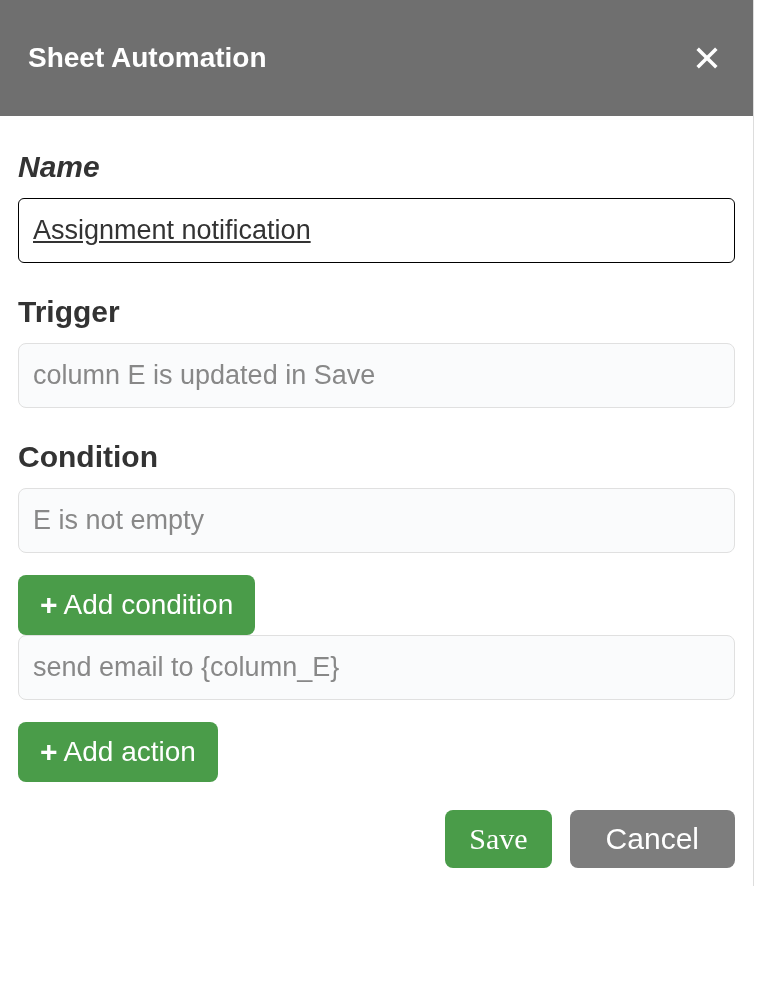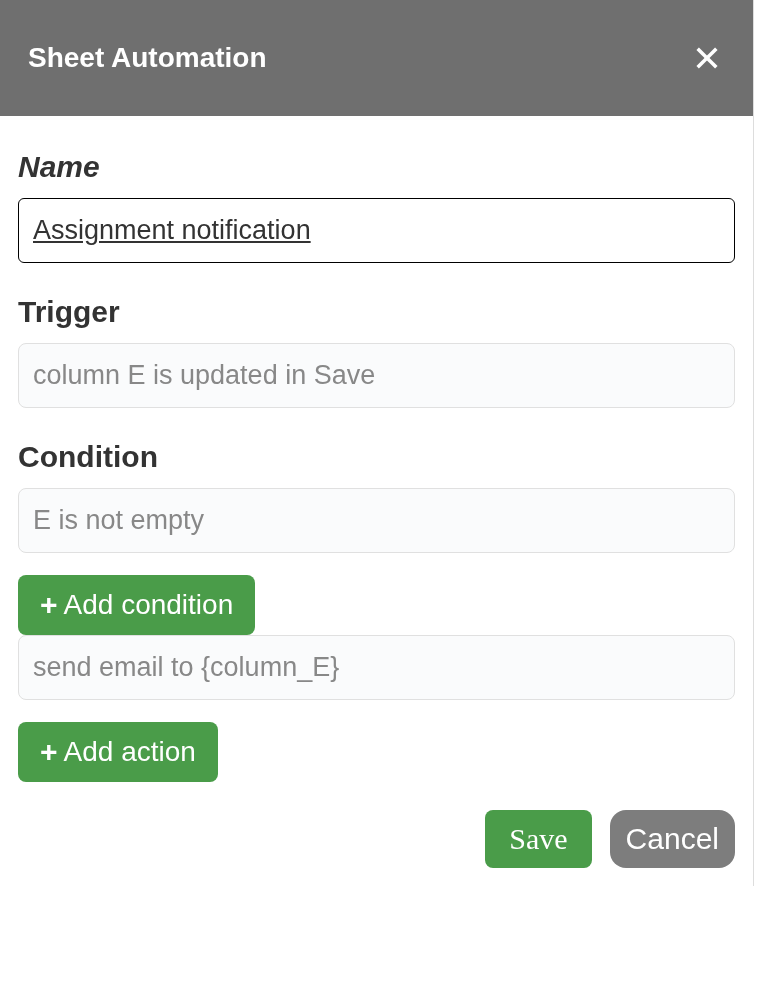--- a/index.html
+++ b/index.html
@@ -113,22 +113,22 @@
       border-radius: 8px;
       padding: 12px 24px;
       font-size: 30px;
       cursor: pointer;
       font-family: Liberation Serif, serif;
     }
     .cancel-btn {
       background: #7d7d7d;
       color: #ffffff;
       border: none;
-      border-radius: 16px;
-      padding: 12px 16px;
+      border-radius: 8px;
+      padding: 12px 36px;
       font-size: 30px;
       cursor: pointer;
     }
   </style>
 </head>
 <body>
 
 <div class="modal">
   <div class="modal-header">
     <div class="modal-title">Sheet Automation</div>

